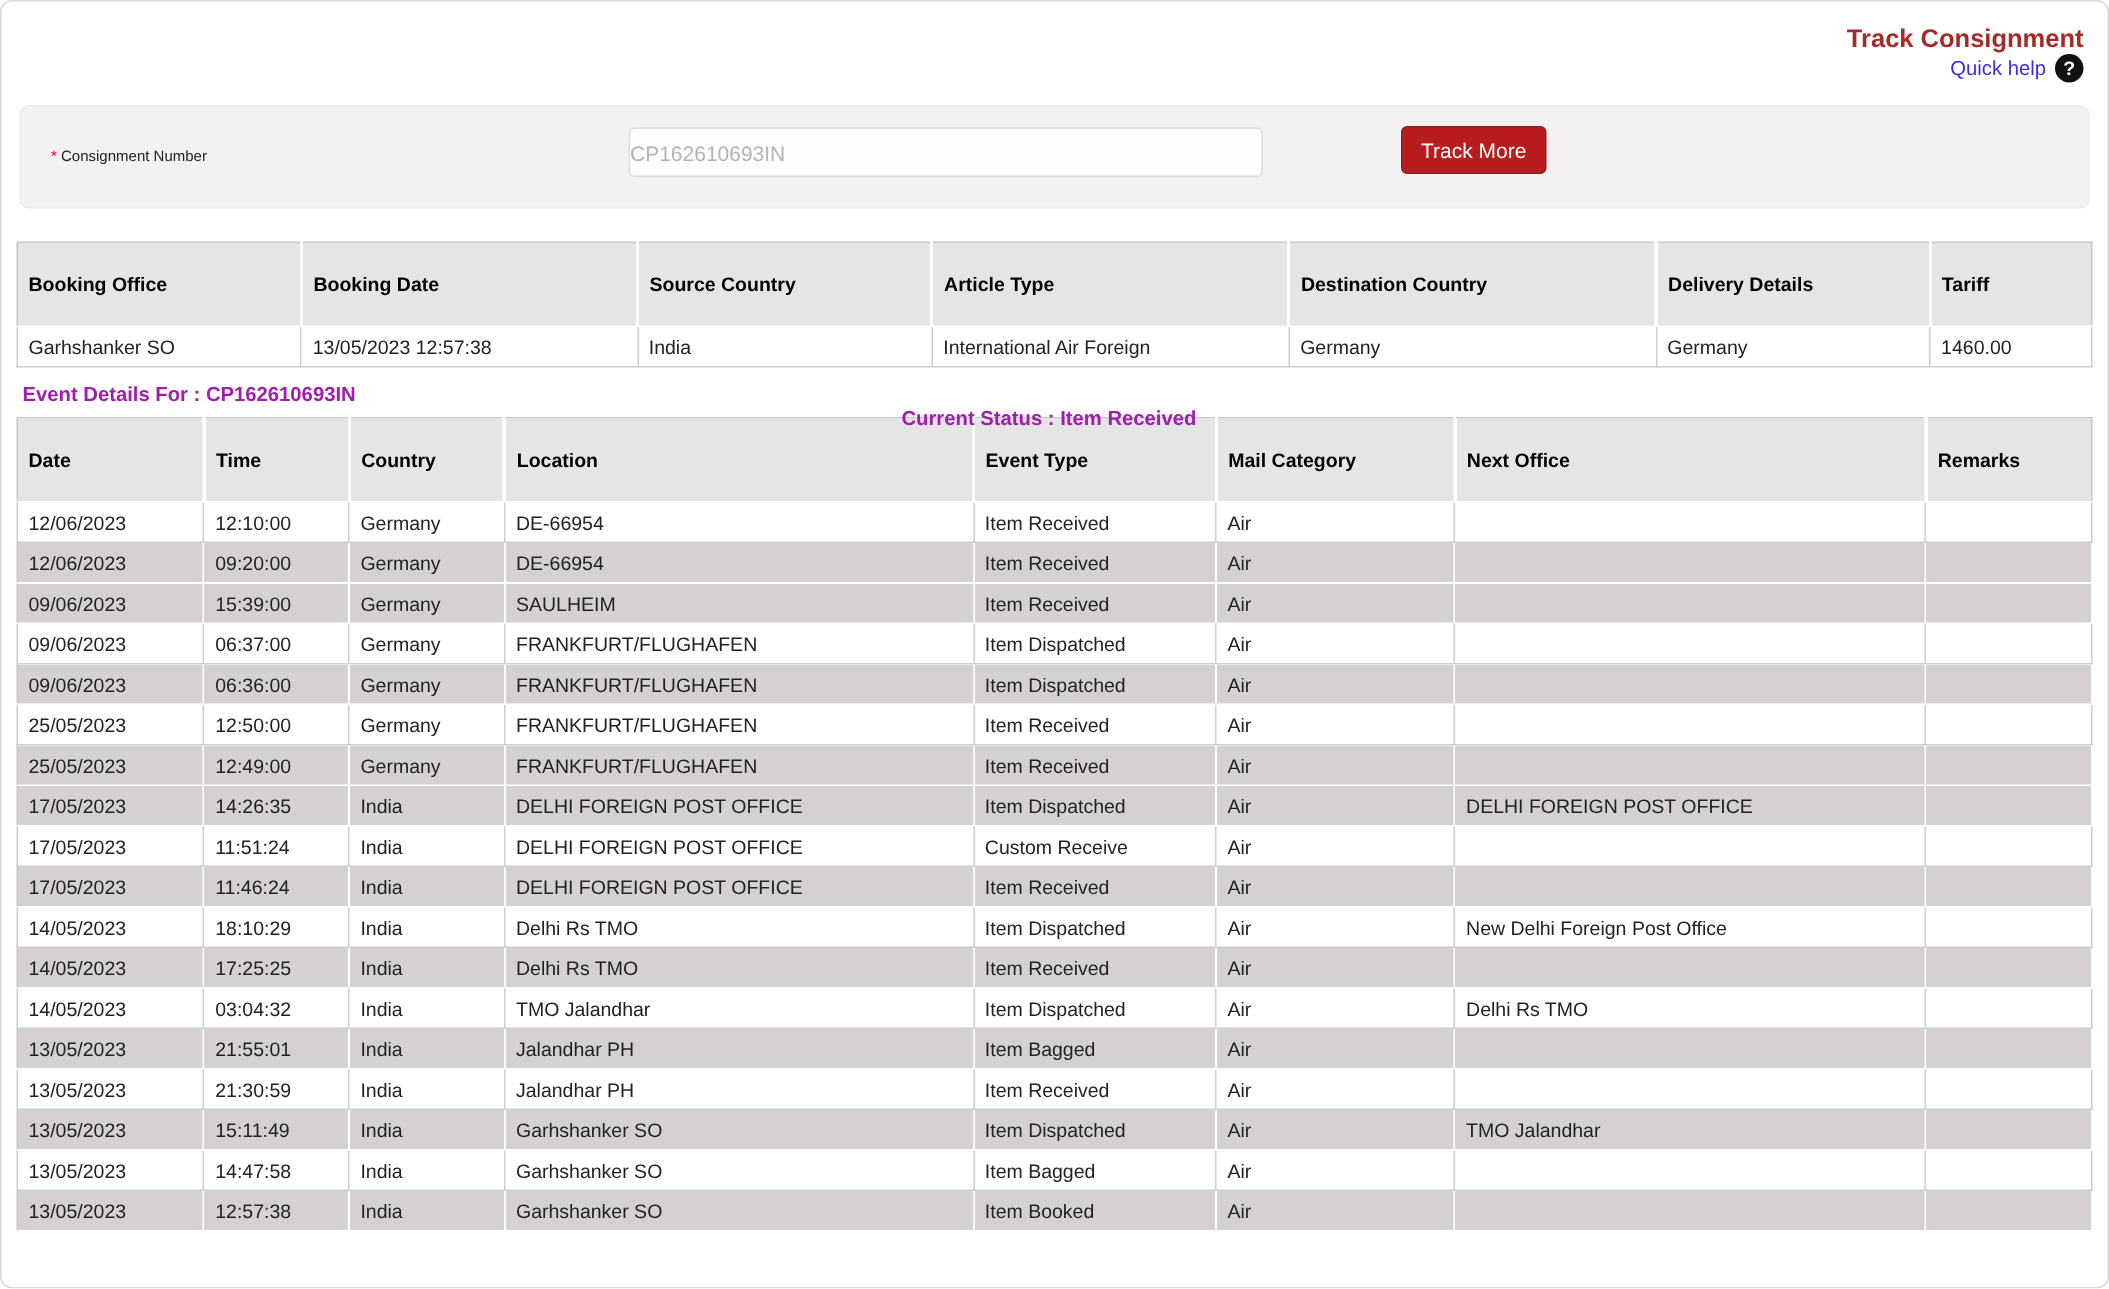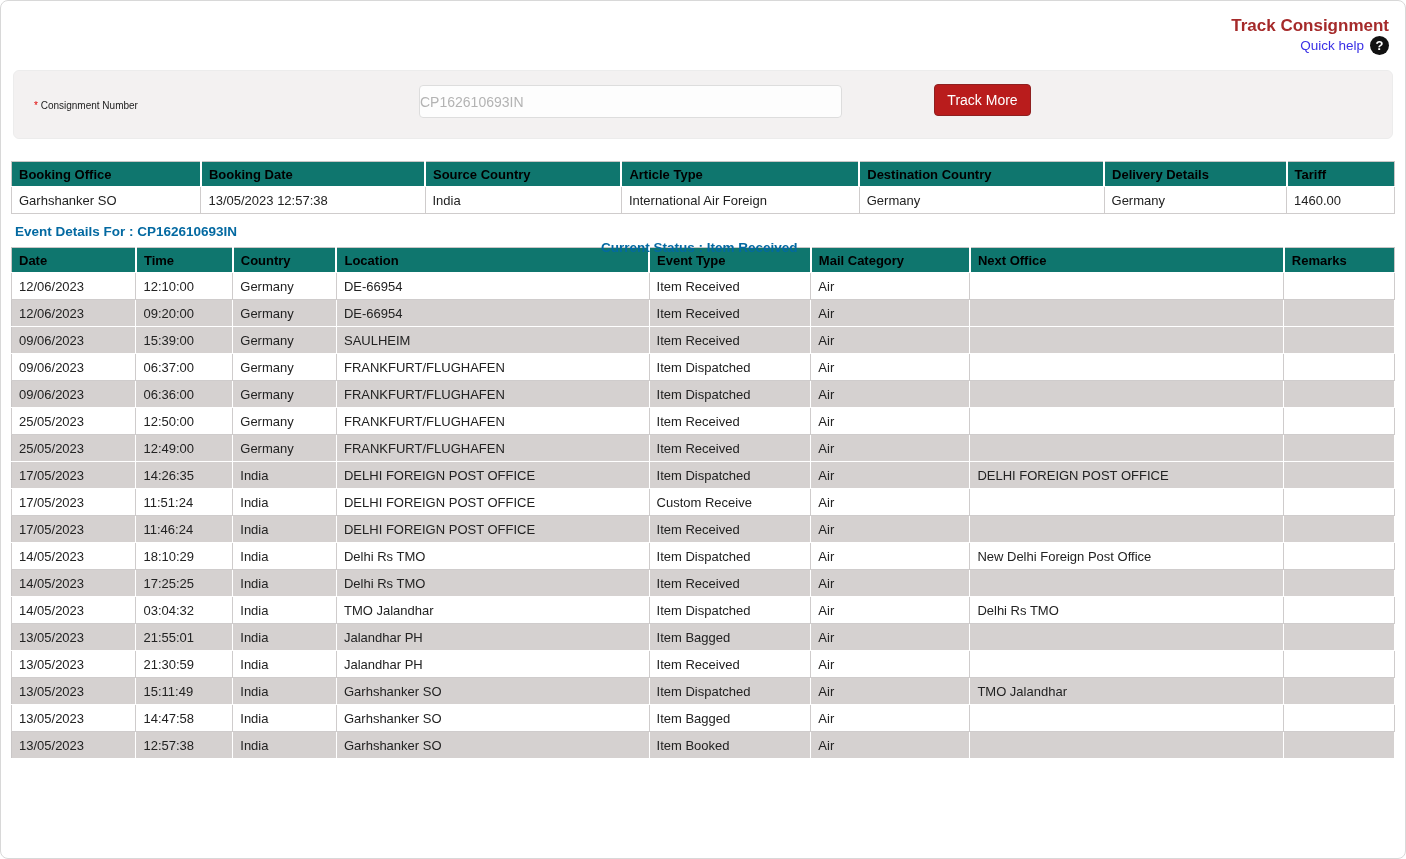--- a/index.html
+++ b/index.html
@@ -28,32 +28,32 @@
   }
   .consignment-input::placeholder { color:#b3b3b3; }
   .track-btn {
     position:absolute; left:920px; top:13px; width:97px; height:32px;
     background:#b91c1c; color:#fff; border:1px solid #8e2020; border-radius:4px;
     font-family:"Liberation Sans",sans-serif; font-size:14px; cursor:pointer;
   }
   table { border-collapse:collapse; width:100%; table-layout:fixed; font-size:13px; }
   .grid { border:1px solid #c9c6c6; }
   .grid th {
-    background:#0f766e; color:#000; font-weight:bold; text-align:left;
-    padding:4px 7px; border-left:2px solid #fff; border-bottom:1px solid #fff;
+    background:#e5e5e5; color:#000; font-weight:bold; text-align:left;
+    padding:20px 7px; border-left:2px solid #fff; border-bottom:1px solid #fff;
     height:25px; white-space:nowrap; overflow:hidden;
   }
   .grid th:first-child { border-left:1px solid #c9c6c6; }
   .grid td {
     border:1px solid #cfcccc; padding:5px 7px; height:27px; color:#222;
     white-space:nowrap; overflow:hidden; background:#fff;
   }
   .grid tr.alt td { background:#d5d1d0; border-color:#fff; border-left-color:#c9c6c6; }
   .summary-wrap { margin:22px 10px 0 10px; }
-  .event-head { position:relative; margin:10px 10px 0 14px; height:18px; font-size:13.5px; font-weight:bold; color:#0369a1; }
+  .event-head { position:relative; margin:10px 10px 0 14px; height:18px; font-size:13.5px; font-weight:bold; color:#a21caf; }
   .current-status { position:absolute; left:586px; top:16px; }
   .events-wrap { margin:5px 10px 0 10px; }
 </style>
 </head>
 <body>
 
 <div class="page">
 
   <div class="title-row">
     <div class="page-title">Track Consignment</div>

